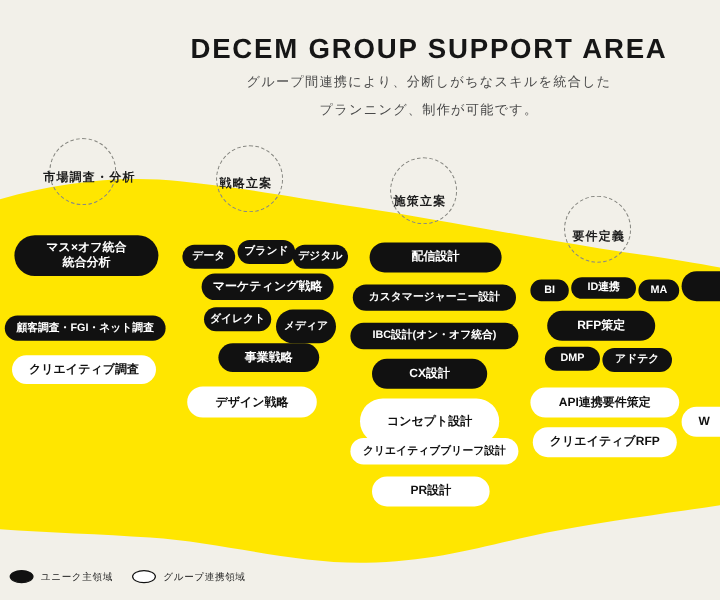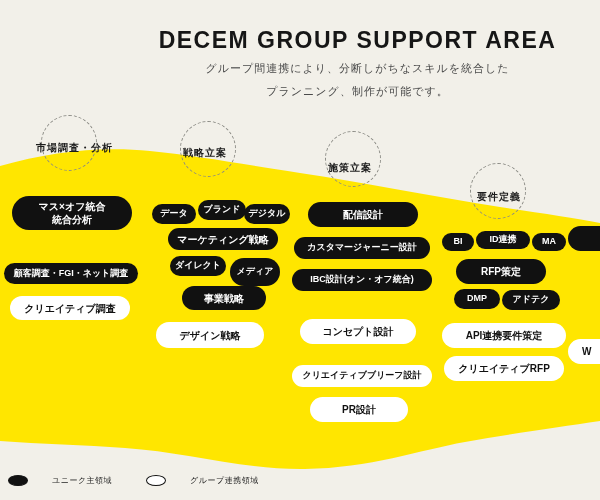--- a/index.html
+++ b/index.html
@@ -49,21 +49,21 @@
     text-align:center; line-height:1.3;
     white-space:pre-line;
   }
   .pill.black { background:#111111; color:#ffffff; }
   .pill.white { background:#ffffff; color:#111111; }
   .pill.small { font-size:9px; }
   .pill.left-text { justify-content:flex-start; padding-left:14px; }
 
   .legend {
     position:absolute; left:8px; top:475px;
-    display:flex; align-items:center; gap:24px;
+    display:flex; align-items:center; gap:6px;
     z-index:2;
   }
   .legend .swatch {
     width:20px; height:11px; border-radius:50%;
     box-sizing:border-box;
   }
   .legend .swatch.black { background:#111; border:1px solid #111; }
   .legend .swatch.white { background:#fff; border:1px solid #111; margin-left:10px; }
   .legend .legend-label { font-size:8px; color:#222; letter-spacing:0.5px; }
 </style>
@@ -110,21 +110,22 @@
     <div class="pill black small" style="left:230px; top:258px; width:50px; height:28px;">メディア</div>
     <div class="pill black" style="left:182px; top:286px; width:84px; height:24px;">事業戦略</div>
     <div class="pill white" style="left:156px; top:322px; width:108px; height:26px;">デザイン戦略</div>
 
     <div class="dash-circle" style="left:325px; top:131px;"></div>
     <div class="col-label" style="left:328px; top:161px;">施策立案</div>
 
     <div class="pill black" style="left:308px; top:202px; width:110px; height:25px;">配信設計</div>
     <div class="pill black small" style="left:294px; top:237px; width:136px; height:22px;">カスタマージャーニー設計</div>
     <div class="pill black small" style="left:292px; top:269px; width:140px; height:22px;">IBC設計(オン・オフ統合)</div>
-    <div class="pill white" style="left:300px; top:319px; width:116px; height:25px;text-align:center;">コンセプト設計</div>
+    <div class="pill black" style="left:310px; top:299px; width:96px; height:25px;">CX設計</div>
+    <div class="pill white" style="left:300px; top:332px; width:116px; height:38px;text-align:center;">コンセプト設計</div>
     <div class="pill white small" style="left:292px; top:365px; width:140px; height:22px;">クリエイティブブリーフ設計</div>
     <div class="pill white" style="left:310px; top:397px; width:98px; height:25px;">PR設計</div>
 
     <div class="dash-circle" style="left:470px; top:163px;"></div>
     <div class="col-label" style="left:477px; top:190px;">要件定義</div>
 
     <div class="pill black small" style="left:442px; top:233px; width:32px; height:18px;">BI</div>
     <div class="pill black small" style="left:476px; top:231px; width:54px; height:18px;">ID連携</div>
     <div class="pill black small" style="left:532px; top:233px; width:34px; height:18px;">MA</div>
     <div class="pill black" style="left:456px; top:259px; width:90px; height:25px;">RFP策定</div>

